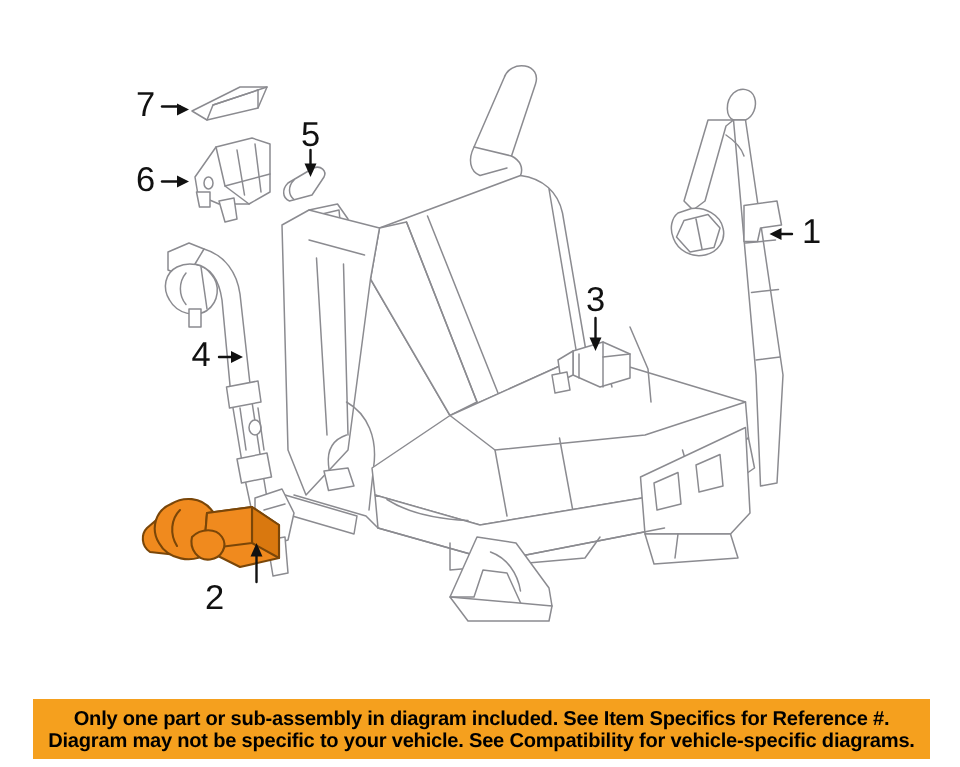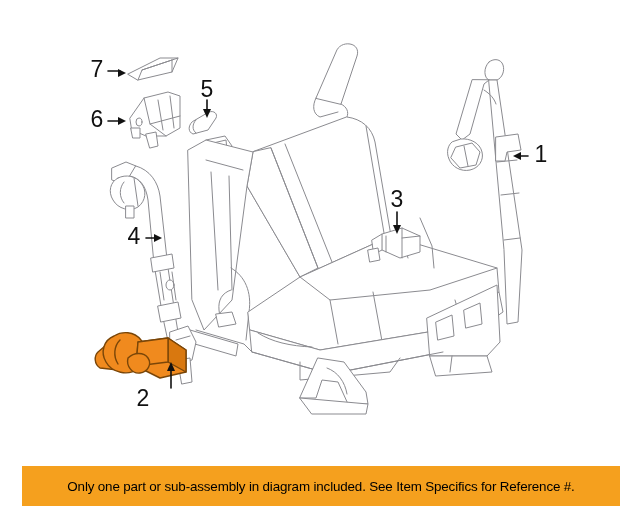--- a/index.html
+++ b/index.html
@@ -41,21 +41,21 @@
     box-sizing: border-box;
     display: flex;
     flex-direction: column;
     align-items: center;
     justify-content: center;
     line-height: 1.12;
   }
   .disclaimer-line {
     color: #000000;
     font-family: "Liberation Sans", sans-serif;
-    font-weight: normal;
+    font-weight: bold;
     font-size: 13.4px;
     letter-spacing: -0.15px;
     white-space: nowrap;
   }
   
   .ln {
     fill: none;
     stroke: #8b8b90;
     stroke-width: 1;
     stroke-linejoin: round;
@@ -285,15 +285,16 @@
       <text class="callout-num" x="134" y="238">4</text>
       <text class="callout-num" x="207" y="91">5</text>
       <text class="callout-num" x="97" y="121">6</text>
       <text class="callout-num" x="97" y="71">7</text>
     </g>
 
   </svg>
 
   <div class="disclaimer-banner">
     <div class="disclaimer-line">Only one part or sub-assembly in diagram included. See Item Specifics for Reference #.</div>
+    <div class="disclaimer-line">Diagram may not be specific to your vehicle. See Compatibility for vehicle-specific diagrams.</div>
   </div>
 
 </div>
 
 </body></html>

